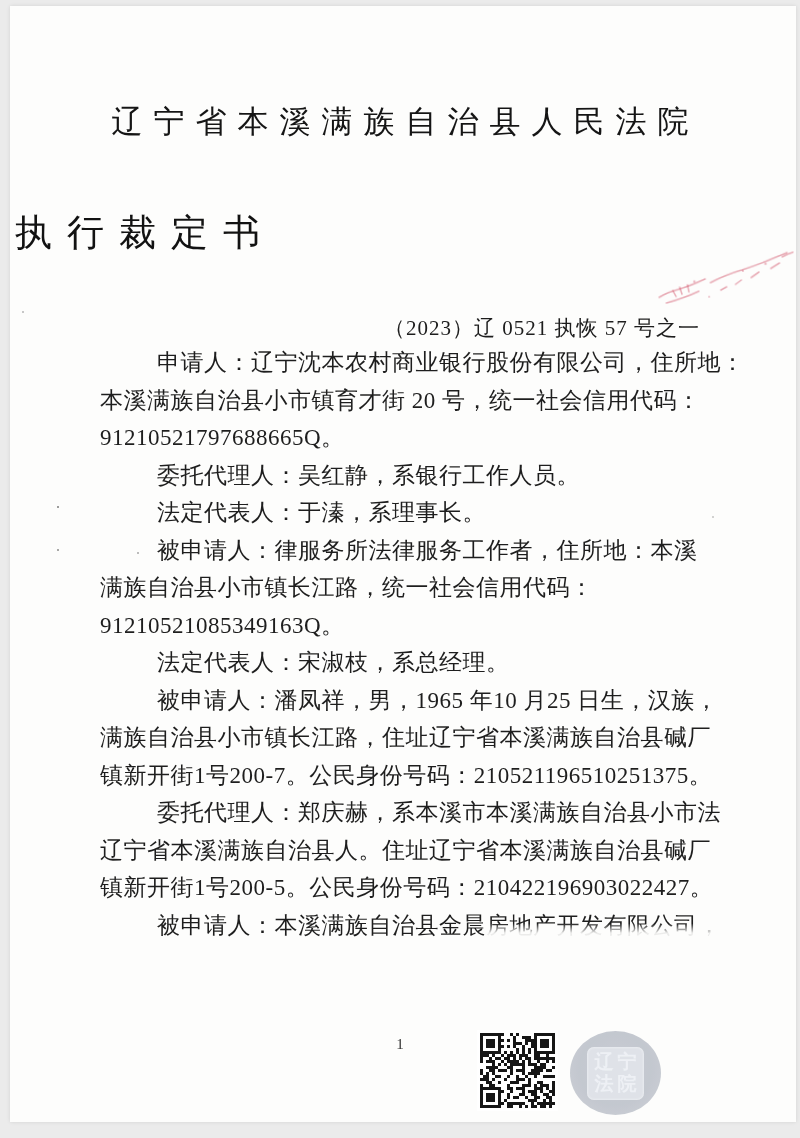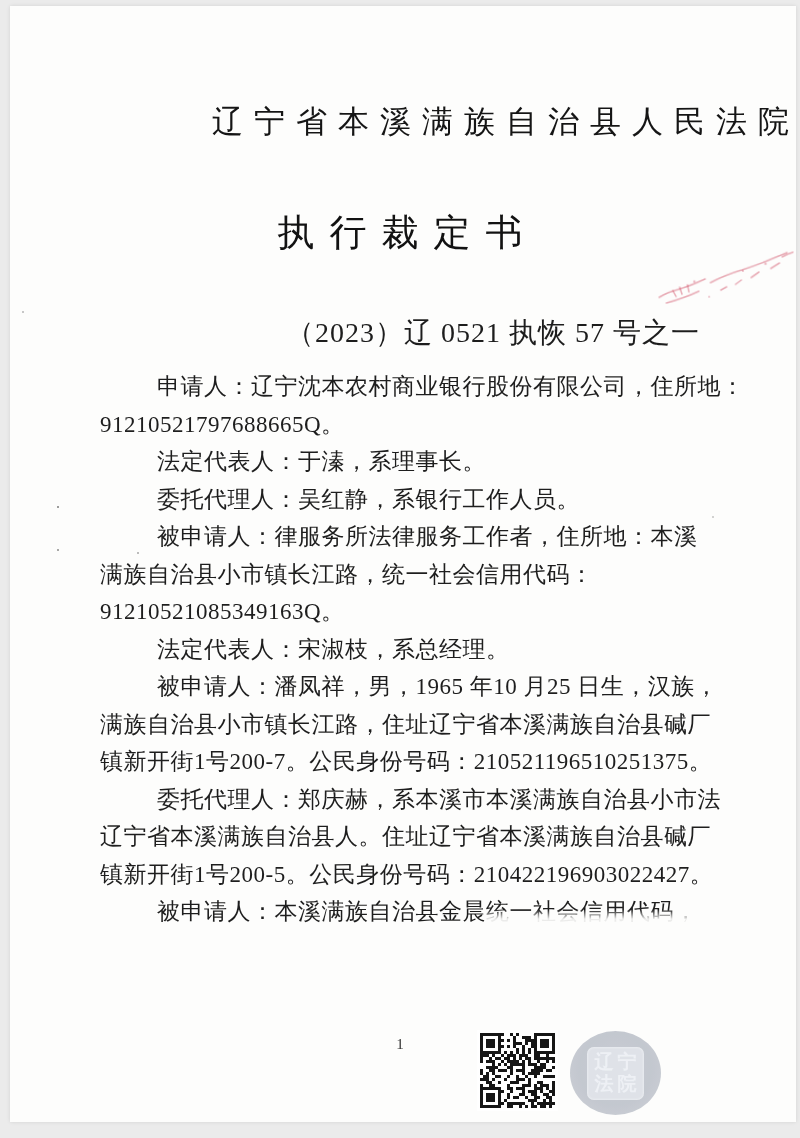--- a/index.html
+++ b/index.html
@@ -11,34 +11,34 @@
   .stage{
     position:relative;width:800px;height:1138px;
     background:#ebebeb;overflow:hidden;
   }
   .page{
     position:absolute;left:10px;top:6px;width:786px;height:1116px;
     background:#fdfdfc;box-shadow:0 0 4px rgba(0,0,0,0.10);
   }
   .court-title{
     position:absolute;left:0;top:100px;width:800px;
-    text-align:right;font-size:31px;letter-spacing:11px;text-indent:11px;
+    text-align:center;font-size:31px;letter-spacing:11px;text-indent:11px;
     color:#151515;font-weight:400;line-height:44px;white-space:nowrap;
   }
   .doc-title{
     position:absolute;left:0;top:208px;width:800px;
-    text-align:center;font-size:37px;letter-spacing:15px;text-indent:15px;
+    font-size:37px;letter-spacing:15px;text-indent:15px;
     color:#121212;font-weight:400;line-height:50px;white-space:nowrap;
   }
   .case-number{
     position:absolute;right:100px;top:314px;
-    font-size:28px;color:#1d1d1d;letter-spacing:1px;white-space:nowrap;
+    font-size:21px;color:#1d1d1d;letter-spacing:1px;white-space:nowrap;
   }
   .doc-body{
-    position:absolute;left:100px;top:368px;width:606px;
+    position:absolute;left:100px;top:344px;width:606px;
   }
   .body-line{
     font-size:23px;line-height:37.5px;height:37.5px;
     color:#1e1e1e;white-space:nowrap;letter-spacing:0.5px;
   }
   .body-line.indent{padding-left:57px;}
   .fade{
     background:linear-gradient(to bottom,#1e1e1e 42%,rgba(30,30,30,0.08) 80%);
     -webkit-background-clip:text;background-clip:text;color:transparent;
   }
@@ -84,34 +84,35 @@
 
 <div class="stage">
   <div class="page"></div>
 
   <div class="court-title">辽宁省本溪满族自治县人民法院</div>
   <div class="doc-title">执行裁定书</div>
   <div class="case-number">（2023）辽 0521 执恢 57 号之一</div>
 
   <div class="doc-body">
     <div class="body-line indent">申请人：辽宁沈本农村商业银行股份有限公司，住所地：</div>
+    <div class="body-line">本溪满族自治县小市镇育才街 20 号，统一社会信用代码：</div>
     <div class="body-line">91210521797688665Q。</div>
+    <div class="body-line indent">委托代理人：吴红静，系银行工作人员。</div>
     <div class="body-line indent">法定代表人：于溱，系理事长。</div>
-    <div class="body-line indent">委托代理人：吴红静，系银行工作人员。</div>
     <div class="body-line indent">被申请人：律服务所法律服务工作者，住所地：本溪</div>
     <div class="body-line">满族自治县小市镇长江路，统一社会信用代码：</div>
     <div class="body-line">91210521085349163Q。</div>
     <div class="body-line indent">法定代表人：宋淑枝，系总经理。</div>
     <div class="body-line indent">被申请人：潘凤祥，男，1965 年10 月25 日生，汉族，</div>
     <div class="body-line">满族自治县小市镇长江路，住址辽宁省本溪满族自治县碱厂</div>
     <div class="body-line">镇新开街1号200-7。公民身份号码：210521196510251375。</div>
     <div class="body-line indent">委托代理人：郑庆赫，系本溪市本溪满族自治县小市法</div>
     <div class="body-line">辽宁省本溪满族自治县人。住址辽宁省本溪满族自治县碱厂</div>
     <div class="body-line">镇新开街1号200-5。公民身份号码：210422196903022427。</div>
-    <div class="body-line indent"><span>被申请人：本溪满族自治县金晨</span><span class="fade">统一社会信用代码，</span></div>
+    <div class="body-line indent"><span>被申请人：本溪满族自治县金晨</span><span class="fade">房地产开发有限公司，</span></div>
   </div>
 
   <div class="page-number">1</div>
 
   <div class="qr" id="qr"><svg xmlns="http://www.w3.org/2000/svg" width="81" height="81" fill="#161616">
         <rect x="3" y="3" width="3" height="3"></rect>
         <rect x="6" y="3" width="3" height="3"></rect>
         <rect x="9" y="3" width="3" height="3"></rect>
         <rect x="12" y="3" width="3" height="3"></rect>
         <rect x="15" y="3" width="3" height="3"></rect>

